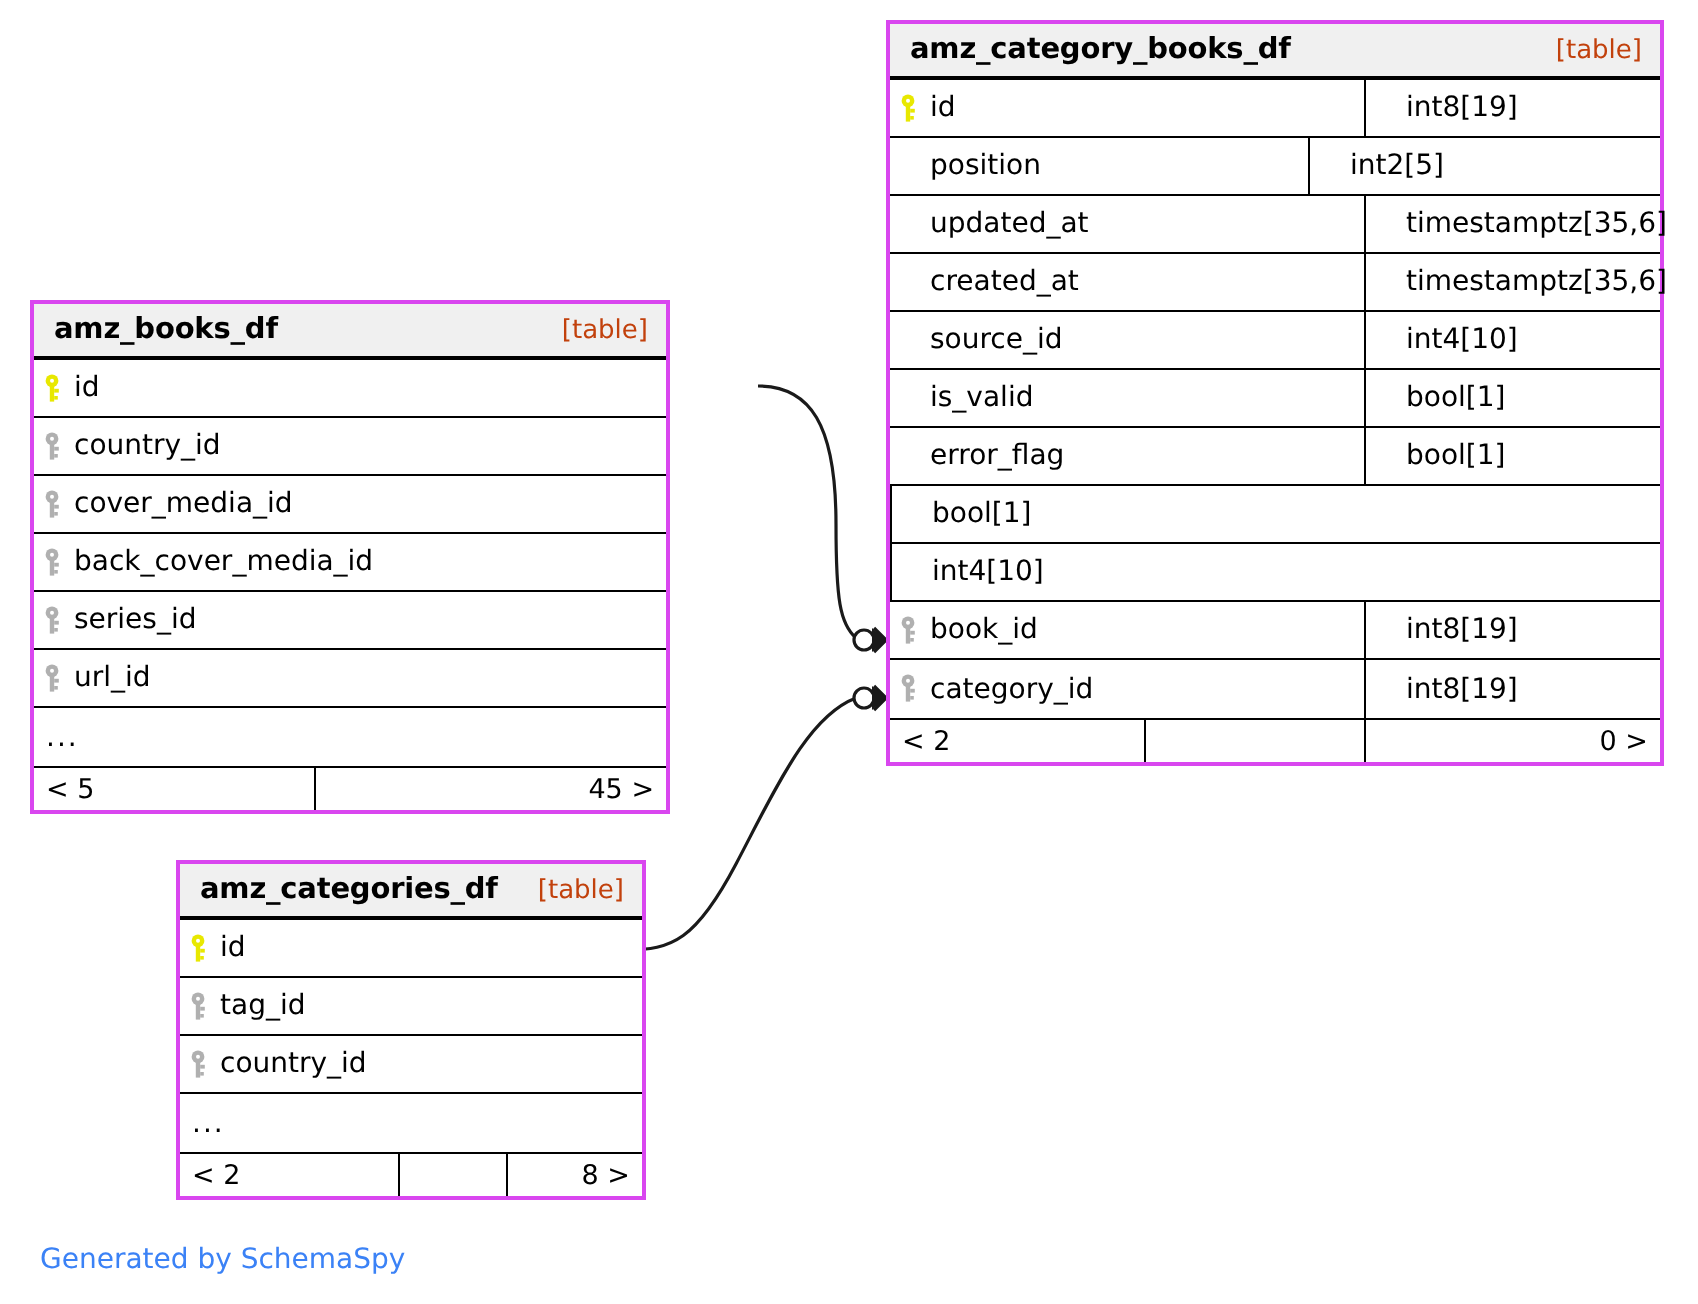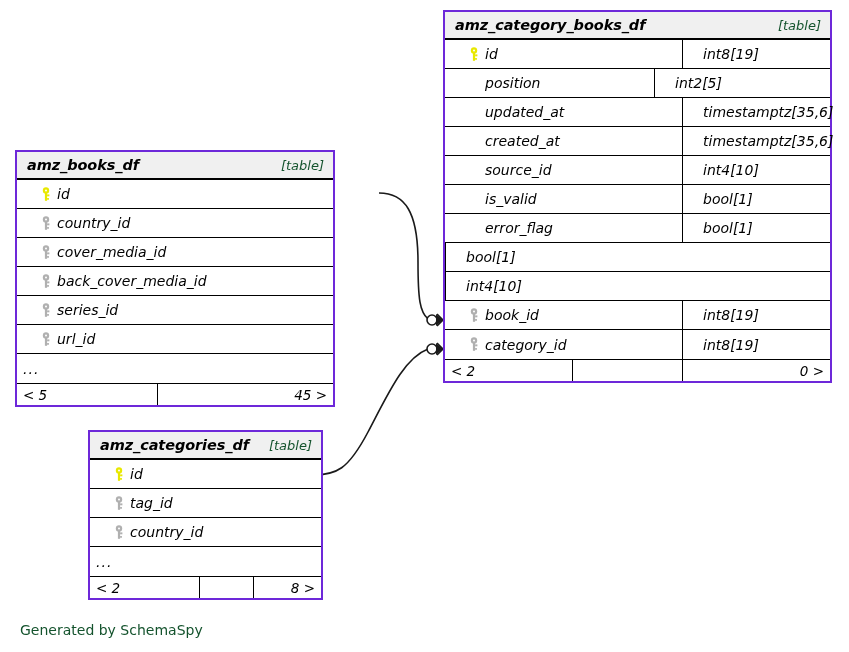--- a/index.html
+++ b/index.html
@@ -31,44 +31,43 @@
     height: 652px;
     pointer-events: none;
     z-index: 1;
   }
 
   
   .er-table {
     position: absolute;
     box-sizing: border-box;
     background: #ffffff;
-    border: 2px solid #6d28d9;
+    border: 2px solid #d946ef;
     z-index: 2;
-    font-style: italic;
   }
 
   .tbl-header {
     box-sizing: border-box;
     background: #f0f0f0;
     border-bottom: 2px solid #000000;
     height: 28px;
     display: flex;
     align-items: center;
     padding: 0 9px 0 10px;
     white-space: nowrap;
   }
   .tbl-title {
     font-weight: bold;
     font-size: 14.5px;
     letter-spacing: -0.1px;
   }
   .tbl-tag {
     margin-left: auto;
     font-size: 13px;
-    color: #14532d;
+    color: #c2410c;
     padding-left: 12px;
   }
 
   .tbl-rows {
     display: block;
   }
 
   .er-row {
     box-sizing: border-box;
     display: flex;
@@ -76,21 +75,21 @@
     border-bottom: 1px solid #000000;
     align-items: stretch;
   }
   .er-row:last-child { border-bottom: none; }
 
   .cell-name {
     box-sizing: border-box;
     display: flex;
     align-items: center;
     flex: 1 1 auto;
-    padding-left: 20px;
+    padding-left: 0;
     font-size: 14px;
     white-space: nowrap;
     overflow: hidden;
   }
   .cell-type {
     box-sizing: border-box;
     display: flex;
     align-items: center;
     padding-left: 20px;
     font-size: 14px;
@@ -137,21 +136,21 @@
   .er-footer .fcell.left   { justify-content: flex-start; }
   .er-footer .fcell.right  { justify-content: flex-end; }
   .er-footer .fcell + .fcell { border-left: 1px solid #000000; }
 
   
   #caption {
     position: absolute;
     left: 20px;
     top: 622px;
     font-size: 14px;
-    color: #14532d;
+    color: #3b82f6;
     z-index: 2;
     white-space: nowrap;
   }
 </style>
 </head>
 <body>
 
 <div id="diagram">
 
   <svg id="connectors" viewBox="0 0 849 652" width="849" height="652">

